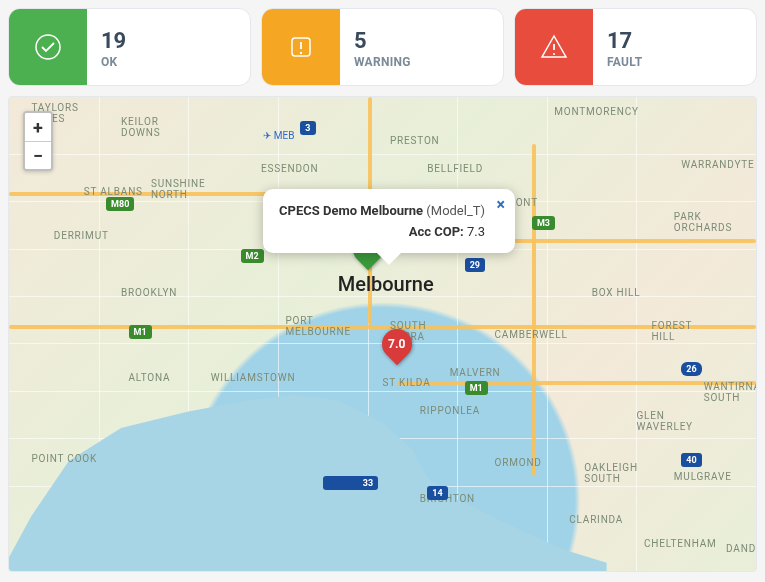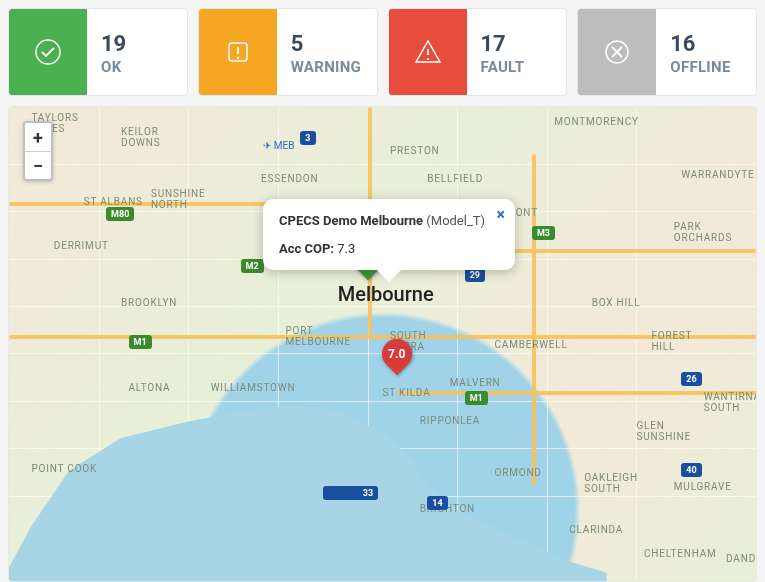--- a/index.html
+++ b/index.html
@@ -14,23 +14,23 @@
   .stats-row {
     display: flex;
     gap: 10px;
     margin-bottom: 10px;
   }
   .stat-card {
     flex: 1;
     display: flex;
     background: #fff;
     border: 1px solid #e4e7eb;
-    border-radius: 4px;
+    border-radius: 12px;
     overflow: hidden;
-    height: 88px;
+    height: 78px;
   }
   .stat-icon-box {
     width: 78px;
     display: flex;
     align-items: center;
     justify-content: center;
   }
   .ok-bg { background: #4caf50; }
   .warn-bg { background: #f5a623; }
   .fault-bg { background: #e74c3c; }
@@ -41,21 +41,21 @@
     flex-direction: column;
     justify-content: center;
   }
   .stat-value {
     font-size: 22px;
     font-weight: 700;
     color: #3a4a5c;
     line-height: 1.1;
   }
   .stat-label {
-    font-size: 15px;
+    font-size: 12px;
     font-weight: 700;
     color: #7b8a99;
     letter-spacing: 0.3px;
     margin-top: 2px;
   }
   .map-container {
     position: relative;
     width: 100%;
     height: 476px;
     border: 1px solid #e4e7eb;
@@ -159,21 +159,21 @@
     left: 50%; bottom:-12px; transform:translateX(-50%);
     border: 12px solid transparent;
     border-top-color:#fff; border-bottom:none;
   }
   .popup-close {
     position:absolute; top:6px; right:10px;
     font-size:16px; color:#2a6fbf; cursor:pointer; font-weight:700;
   }
   .popup-title { font-weight:700; display:inline; }
   .popup-sub { color:#555; }
-  .popup-row2 { margin-top:13px; }
+  .popup-row2 { margin-top:6px;text-align:right; }
   .popup-metric-label { font-weight:700; }
   
   .marker {
     position: absolute;
     width: 30px; height: 38px;
     transform: translate(-50%, -100%);
   }
   .marker-body {
     width: 30px; height: 30px;
     border-radius: 50% 50% 50% 0;
@@ -230,32 +230,20 @@
     <div class="stat-icon-box fault-bg">
       <svg width="30" height="30" viewBox="0 0 30 30" fill="none">
           <path d="M15 4 L27 25 H3 Z" stroke="#fff" stroke-width="1.5" fill="none"></path>
           <path d="M15 12 v6" stroke="#fff" stroke-width="1.8"></path>
           <circle cx="15" cy="22" r="1.1" fill="#fff"></circle>
         </svg>
     </div>
     <div class="stat-body">
       <div class="stat-value">17</div>
       <div class="stat-label">FAULT</div>
-    </div>
-  </div>
-  <div class="stat-card">
-    <div class="stat-icon-box offline-bg">
-      <svg width="30" height="30" viewBox="0 0 30 30" fill="none">
-          <circle cx="15" cy="15" r="11" stroke="#fff" stroke-width="1.5"></circle>
-          <path d="M10 10 l10 10 M20 10 l-10 10" stroke="#fff" stroke-width="1.8"></path>
-        </svg>
-    </div>
-    <div class="stat-body">
-      <div class="stat-value">16</div>
-      <div class="stat-label">OFFLINE</div>
     </div>
   </div>
 </div>
 
 <div class="map-container">
   <div class="map-bg"></div>
 
   <div class="street-h" style="top:12%"></div>
     <div class="street-h" style="top:22%"></div>
   <div class="street-h" style="top:32%"></div>
@@ -307,41 +295,41 @@
   <div class="suburb" style="top:2%; left:73%;">MONTMORENCY</div>
   <div class="suburb" style="top:13%; left:90%;">WARRANDYTE</div>
   <div class="suburb" style="top:24%; left:89%; white-space:pre;">PARK
 ORCHARDS</div>
   <div class="suburb" style="top:40%; left:78%;">BOX HILL</div>
   <div class="suburb" style="top:47%; left:86%; white-space:pre;">FOREST
 HILL</div>
   <div class="suburb" style="top:60%; left:93%; white-space:pre;">WANTIRNA
 SOUTH</div>
   <div class="suburb" style="top:66%; left:84%; white-space:pre;">GLEN
-SUNSHINE</div>
+WAVERLEY</div>
   <div class="suburb" style="top:49%; left:65%;">CAMBERWELL</div>
   <div class="suburb" style="top:57%; left:59%;">MALVERN</div>
   <div class="suburb" style="top:76%; left:65%;">ORMOND</div>
   <div class="suburb" style="top:77%; left:77%; white-space:pre;">OAKLEIGH
 SOUTH</div>
   <div class="suburb" style="top:88%; left:75%;">CLARINDA</div>
   <div class="suburb" style="top:79%; left:89%;">MULGRAVE</div>
   <div class="suburb" style="top:93%; left:85%;">CHELTENHAM</div>
   <div class="suburb" style="top:94%; left:96%;">DANDI</div>
 
   <div class="shield green" style="top:21%; left:13%;">M80</div>
   <div class="shield green" style="top:32%; left:31%;">M2</div>
   <div class="shield green" style="top:48%; left:16%;">M1</div>
   <div class="shield green" style="top:60%; left:61%;">M1</div>
   <div class="shield green" style="top:25%; left:70%;">M3</div>
   <div class="shield blue" style="top:34%; left:61%;">29</div>
   <div class="shield blue" style="top:82%; left:56%;">14</div>
   <div class="shield blue" style="top:80%; left:42%;padding-left:40px;">33</div>
   <div class="shield blue" style="top:75%; left:90%;">40</div>
-  <div class="shield blue" style="top:56%; left:90%;">26</div>
+  <div class="shield blue" style="top:56%; left:90%;border-radius:6px;">26</div>
   <div class="shield blue" style="top:5%; left:39%;">3</div>
 
   <div class="airport" style="top:7%; left:34%;">✈ MEB</div>
 
   <div class="city-label city-main" style="top:37%; left:44%;">Melbourne</div>
 
   <div class="marker green" style="top:37%; left:48%;">
     <div class="marker-body">
         <span class="marker-text">7.3</span>
       </div>

